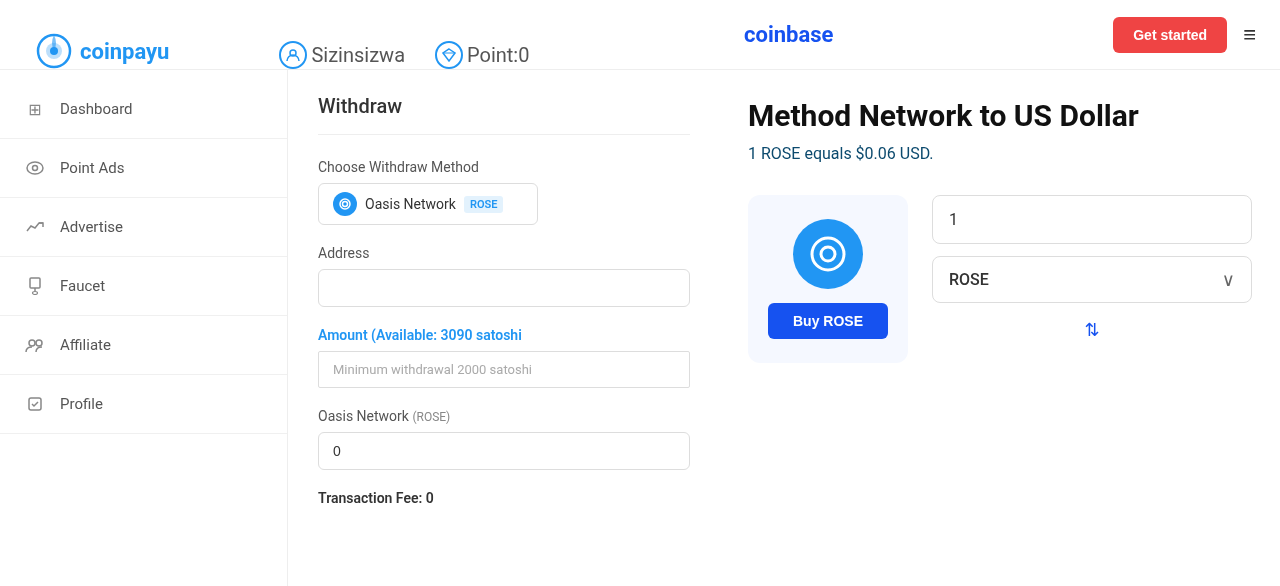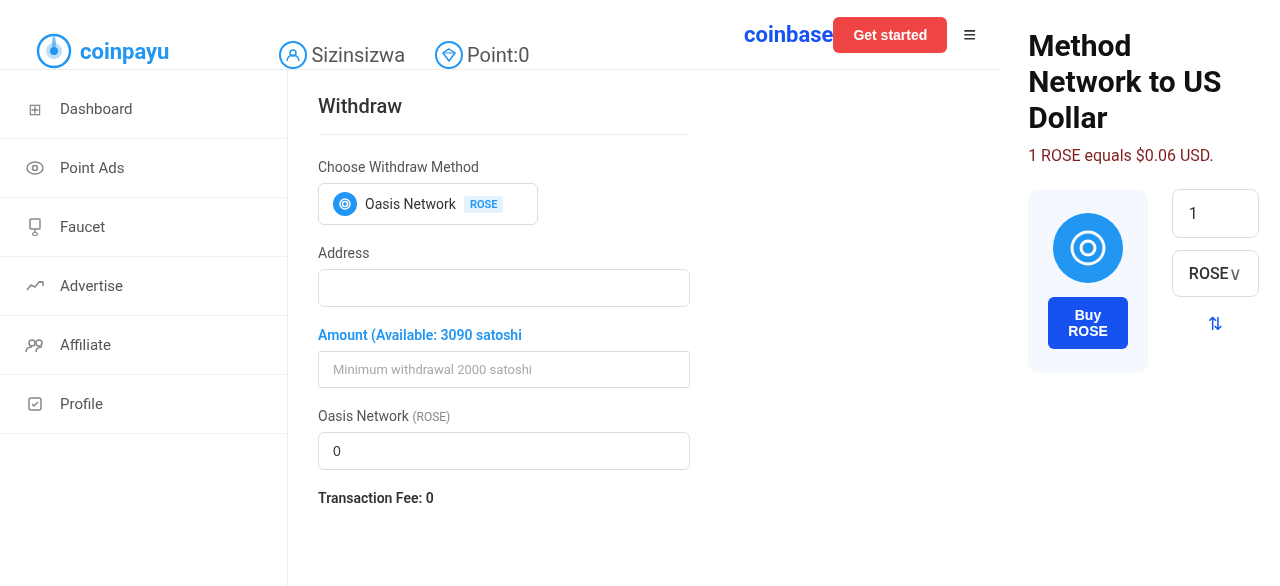--- a/index.html
+++ b/index.html
@@ -44,30 +44,30 @@
 
     .oasis-label { font-size: 14px; color: #555; margin-bottom: 8px; display: block; }
     .oasis-label .rose-tag { color: #888; font-size: 12px; }
 
     .zero-input { width: 100%; border: 1px solid #ddd; border-radius: 6px; padding: 10px 14px; font-size: 14px; color: #333; background: #fff; }
 
     .tx-fee { font-size: 14px; color: #555; }
     .tx-fee span { font-weight: 600; color: #333; }
 
     
-    .right-panel { width: 560px; background: #fff; display: flex; flex-direction: row; justify-content: flex-end; }
+    .right-panel { width: 560px; background: #fff; display: flex; flex-direction: column; justify-content: flex-end; }
     .coinbase-header { height: 70px; display: flex; align-items: center; justify-content: space-between; padding: 0 24px; border-bottom: 1px solid #eee; background: #fff; }
     .coinbase-logo { font-size: 22px; font-weight: 700; color: #1652f0; }
     .coinbase-header-right { display: flex; align-items: center; gap: 16px; }
     .get-started-btn { background: #ef4444; color: #fff; border: none; border-radius: 6px; padding: 10px 20px; font-size: 14px; font-weight: 600; cursor: pointer; }
     .menu-icon { font-size: 22px; color: #333; cursor: pointer; }
 
     .coinbase-body { padding: 28px 28px 20px 28px; flex: 1; overflow-y: auto; }
     .conversion-title { font-size: 30px; font-weight: 700; color: #111; margin-bottom: 10px; line-height: 1.2; }
-    .conversion-subtitle { font-size: 16px; color: #7f1d1d; margin-bottom: 24px; }
+    .conversion-subtitle { font-size: 16px; color: #0c4a6e; margin-bottom: 32px; }
 
     .rose-card { width: 160px; background: #f5f8ff; border-radius: 12px; padding: 24px 20px; display: flex; flex-direction: column; align-items: center; gap: 14px; margin-bottom: 24px; }
     .rose-logo-circle { width: 70px; height: 70px; border-radius: 50%; background: #2196f3; display: flex; align-items: center; justify-content: center; }
     .buy-rose-btn { background: #1652f0; color: #fff; border: none; border-radius: 6px; padding: 10px 20px; font-size: 14px; font-weight: 600; cursor: pointer; width: 100%; }
 
     .converter-section { display: flex; flex-direction: column; gap: 12px; }
     .converter-input-wrap { border: 1px solid #ddd; border-radius: 8px; padding: 14px 16px; font-size: 16px; color: #333; background: #fff; }
     .converter-select-wrap { border: 1px solid #ddd; border-radius: 8px; padding: 12px 16px; display: flex; align-items: center; justify-content: space-between; cursor: pointer; }
     .converter-select-wrap .sel-label { font-size: 16px; color: #333; font-weight: 500; }
     .converter-select-wrap .chevron { font-size: 18px; color: #666; }
@@ -122,36 +122,36 @@
         <div class="s-icon">
           <svg width="18" height="14" viewBox="0 0 18 14" fill="none">
               <ellipse cx="9" cy="7" rx="8" ry="6" stroke="#888" stroke-width="1.5"></ellipse>
               <circle cx="9" cy="7" r="2.5" stroke="#888" stroke-width="1.5"></circle>
             </svg>
         </div>
         <span>Point Ads</span>
       </div>
       <div class="sidebar-item">
         <div class="s-icon">
+          <svg width="18" height="16" viewBox="0 0 18 16" fill="none">
+              <polyline points="1,12 5,7 9,9 13,4 17,4" stroke="#888" stroke-width="1.5" fill="none"></polyline>
+              <polyline points="13,4 17,4 17,8" stroke="#888" stroke-width="1.5" fill="none"></polyline>
+            </svg>
+        </div>
+        <span>Advertise</span>
+      </div>
+      <div class="sidebar-item">
+        <div class="s-icon">
           <svg width="16" height="18" viewBox="0 0 16 18" fill="none">
               <rect x="3" y="1" width="10" height="10" rx="1" stroke="#888" stroke-width="1.5"></rect>
               <line x1="8" y1="11" x2="8" y2="14" stroke="#888" stroke-width="1.5"></line>
               <ellipse cx="8" cy="16" rx="2.5" ry="1.5" stroke="#888" stroke-width="1.2"></ellipse>
             </svg>
         </div>
         <span>Faucet</span>
-      </div>
-      <div class="sidebar-item">
-        <div class="s-icon">
-          <svg width="18" height="16" viewBox="0 0 18 16" fill="none">
-              <polyline points="1,12 5,7 9,9 13,4 17,4" stroke="#888" stroke-width="1.5" fill="none"></polyline>
-              <polyline points="13,4 17,4 17,8" stroke="#888" stroke-width="1.5" fill="none"></polyline>
-            </svg>
-        </div>
-        <span>Advertise</span>
       </div>
       <div class="sidebar-item">
         <div class="s-icon">
           <svg width="20" height="14" viewBox="0 0 20 14" fill="none">
               <circle cx="7" cy="5" r="3" stroke="#888" stroke-width="1.5"></circle>
               <circle cx="14" cy="5" r="3" stroke="#888" stroke-width="1.5"></circle>
               <path d="M1 14c0-3.3 2.7-5 6-5" stroke="#888" stroke-width="1.5"></path>
               <path d="M11 14c0-3.3 2.7-5 6-5" stroke="#888" stroke-width="1.5"></path>
             </svg>
         </div>

